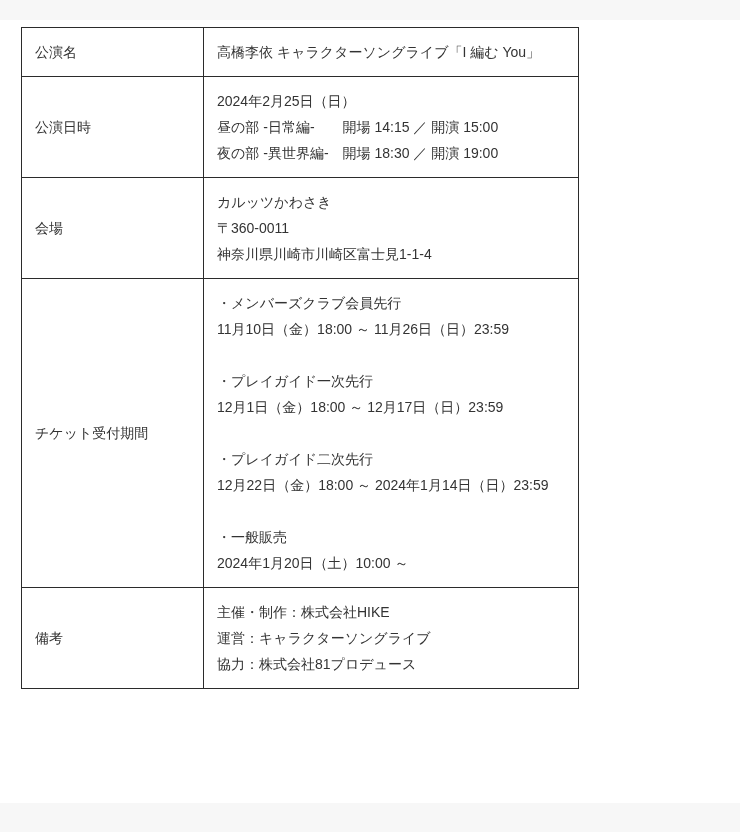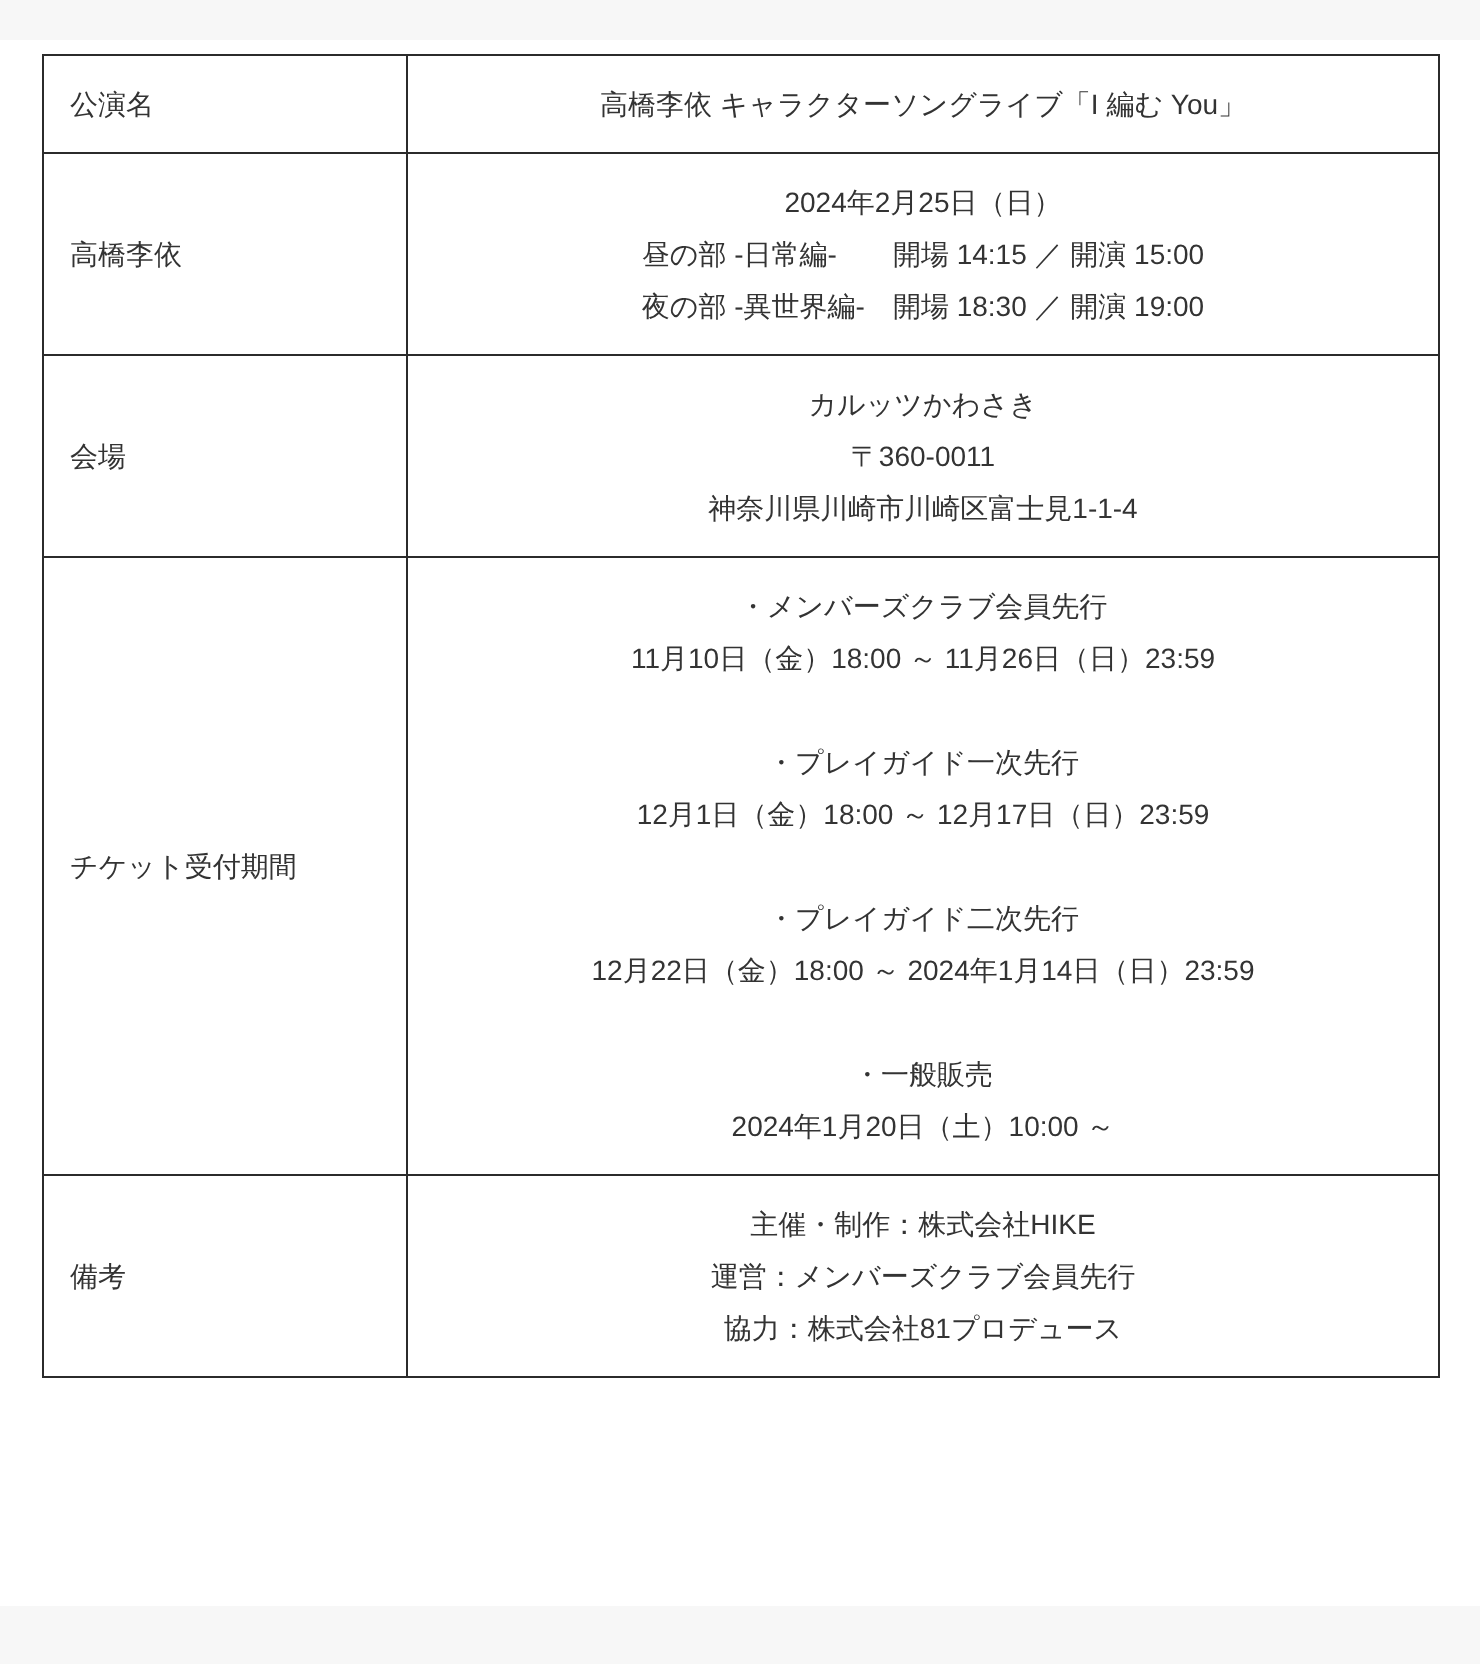--- a/index.html
+++ b/index.html
@@ -23,53 +23,52 @@
     top: 20px;
     left: 0;
     width: 740px;
     height: 783px;
     background: var(--panel-bg);
   }
   table.event-info {
     position: absolute;
     top: 7px;
     left: 21px;
-    width: 699px;
+    width: 558px;
     border-collapse: collapse;
     table-layout: fixed;
     background: var(--panel-bg);
   }
   table.event-info td {
     border: 1px solid var(--border-color);
     vertical-align: middle;
     padding: 11px 13px;
     font-size: 14px;
     line-height: 26px;
     color: var(--text-color);
   }
   td.label-cell {
     width: 182px;
   }
   td.value-cell {
     white-space: pre-wrap;
-    text-align: center;
   }
 </style>
 </head>
 <body>
 
 <div class="panel">
   <table class="event-info">
     <tbody>
       <tr>
         <td class="label-cell">公演名</td>
         <td class="value-cell">高橋李依 キャラクターソングライブ「I 編む You」</td>
       </tr>
       <tr>
-        <td class="label-cell">高橋李依</td>
+        <td class="label-cell">公演日時</td>
         <td class="value-cell">2024年2月25日（日）
 昼の部 -日常編-　　開場 14:15 ／ 開演 15:00
 夜の部 -異世界編-　開場 18:30 ／ 開演 19:00</td>
       </tr>
       <tr>
         <td class="label-cell">会場</td>
         <td class="value-cell">カルッツかわさき
 〒360-0011
 神奈川県川崎市川崎区富士見1-1-4</td>
       </tr>
@@ -83,18 +82,18 @@
 
 ・プレイガイド二次先行
 12月22日（金）18:00 ～ 2024年1月14日（日）23:59
 
 ・一般販売
 2024年1月20日（土）10:00 ～</td>
       </tr>
       <tr>
         <td class="label-cell">備考</td>
         <td class="value-cell">主催・制作：株式会社HIKE
-運営：メンバーズクラブ会員先行
+運営：キャラクターソングライブ
 協力：株式会社81プロデュース</td>
       </tr>
     </tbody>
   </table>
 </div>
 
 </body></html>

